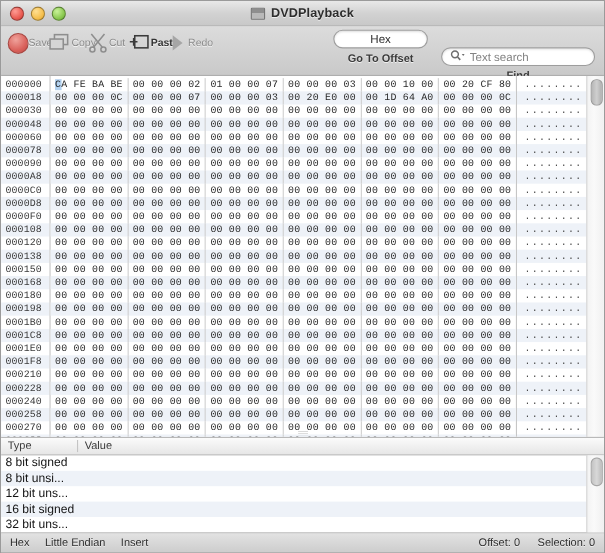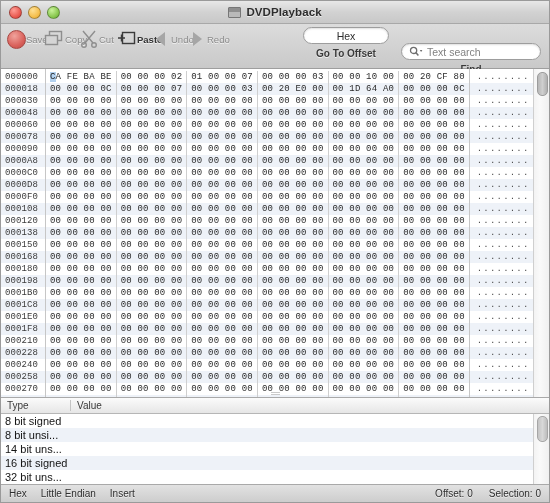--- a/index.html
+++ b/index.html
@@ -225,28 +225,20 @@
       <div class="tb-item enabled">
         <div class="tb-glyph">
           <svg width="22" height="20" viewBox="0 0 22 20">
             <rect x="7.5" y="3.5" width="12" height="11" fill="none" stroke="#3b3b3b" stroke-width="1.4"></rect>
             <path d="M3 9 h7 M6.5 5.5 v7" fill="none" stroke="#3b3b3b" stroke-width="1.4"></path>
           </svg>
         </div>
         <div class="tb-label">Paste</div>
       </div>
 
-      <div class="tb-item">
-        <div class="tb-glyph">
-          <svg width="20" height="20" viewBox="0 0 20 20">
-            <path d="M14 3 L5 10 L14 17 Z" fill="#a6a6a6"></path>
-          </svg>
-        </div>
-        <div class="tb-label">Undo</div>
-      </div>
 
       <div class="tb-item">
         <div class="tb-glyph">
           <svg width="20" height="20" viewBox="0 0 20 20">
             <path d="M6 3 L15 10 L6 17 Z" fill="#a6a6a6"></path>
           </svg>
         </div>
         <div class="tb-label">Redo</div>
       </div>
     </div>
@@ -376,21 +368,21 @@
 
   <div class="inspector">
     <div class="insp-head">
       <div class="th type">Type</div>
       <div class="th value">Value</div>
     </div>
     <div class="insp-body">
       <div class="insp-rows" id="insp-rows">
           <div class="irow">8 bit signed</div>
           <div class="irow odd">8 bit unsi...</div>
-          <div class="irow">14 bit uns...</div>
+          <div class="irow">12 bit uns...</div>
           <div class="irow odd">16 bit signed</div>
           <div class="irow">32 bit uns...</div>
         </div>
       <div class="insp-scroll">
         <div class="insp-thumb"></div>
       </div>
     </div>
   </div>
 
   <div class="statusbar">

